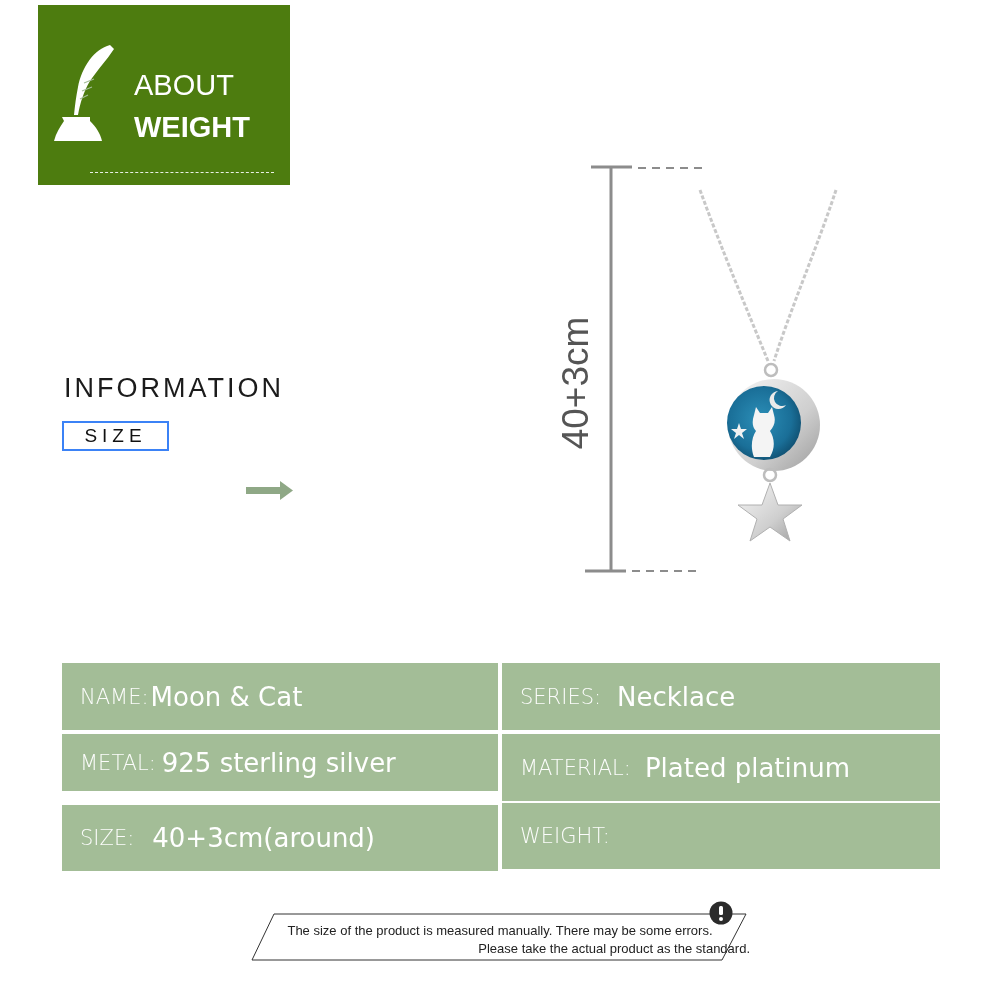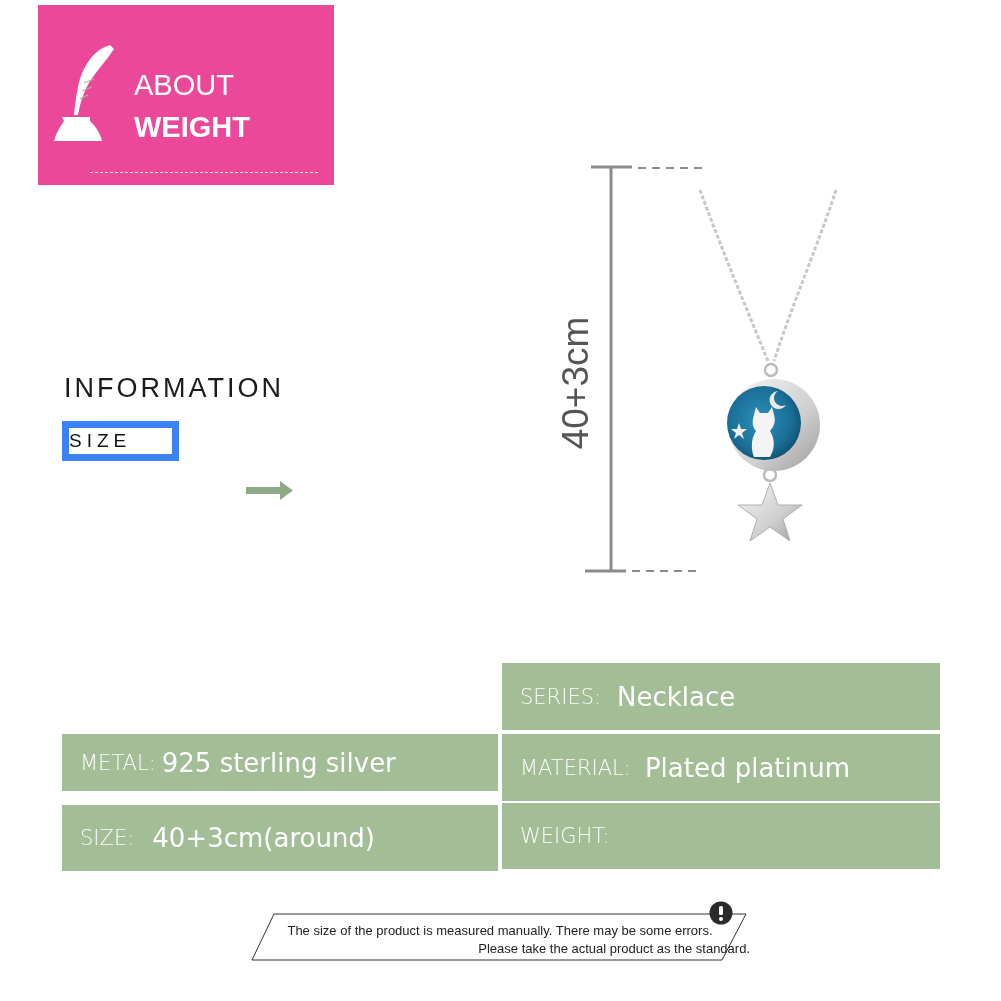--- a/index.html
+++ b/index.html
@@ -1,25 +1,25 @@
 <!DOCTYPE html>
 <html><head>
   <meta charset="utf-8">
   <style>
     html, body { margin:0; padding:0; background:#ffffff; }
     body { width:1001px; height:1001px; position:relative; overflow:hidden; font-family:"Liberation Sans", sans-serif; }
 
-    .about-box { position:absolute; left:38px; top:5px; width:296px; height:180px; background:#ec4899; }
+    .about-box { position:absolute; left:38px; top:5px; width:252px; height:180px; background:#4d7c0f; }
     .about-box .quill { position:absolute; left:16px; top:38px; width:66px; height:100px; }
     .about-box .t1 { position:absolute; left:96px; top:64px; color:#fff; font-size:29px; letter-spacing:0px; }
     .about-box .t2 { position:absolute; left:96px; top:106px; color:#fff; font-size:29px; font-weight:bold; }
     .about-box .dash { position:absolute; left:52px; right:16px; top:167px; border-top:1px dashed #e9f0e5; }
 
     .info-title { position:absolute; left:64px; top:373px; font-size:27px; letter-spacing:3px; color:#1b1b1b; }
-    .size-box { position:absolute; left:62px; top:421px; width:103px; height:26px; border:7px solid #3b82f6; line-height:26px; font-size:19px; letter-spacing:5px; color:#111; }
+    .size-box { position:absolute; left:62px; top:421px; width:103px; height:26px; border:2px solid #3b82f6; text-align:center; line-height:26px; font-size:19px; letter-spacing:5px; color:#111; }
     .arrow { position:absolute; left:246px; top:480px; width:48px; height:20px; }
 
     .measure { position:absolute; left:540px; top:155px; width:180px; height:430px; }
     .measure-label { position:absolute; left:546px; top:312px; width:60px; height:140px; }
     .measure-label span { position:absolute; left:-42px; top:50px; width:144px; text-align:center; transform:rotate(-90deg); font-size:37px; color:#555; white-space:nowrap; }
 
     .pendant { position:absolute; left:690px; top:185px; width:160px; height:400px; }
 
     .spec-table { position:absolute; left:62px; top:663px; width:878px; height:208px; }
     .cell { position:absolute; background:#a3bd97; color:#fff; box-sizing:border-box; padding-left:18px; display:flex; align-items:center; }
@@ -87,20 +87,24 @@
 
   <polygon points="49,238 51,244 57,244 52,248 54,254 49,250 44,254 46,248 41,244 47,244" fill="#f2f2f2"></polygon>
 
   <path d="M64 230 L66 222 L70 228 L78 228 L82 222 L84 230 C86 236 84 242 80 246 C84 252 86 262 80 272 L64 272 C60 262 62 252 66 246 C62 242 62 236 64 230 Z" fill="#f4f4f4"></path>
 
   <circle cx="80" cy="290" r="6" stroke="#bdbdbd" stroke-width="2.5" fill="none"></circle>
   <polygon points="80,298 88,320 112,320 93,334 100,356 80,342 60,356 67,334 48,320 72,320" fill="url(#silver)" stroke="#b0b0b0" stroke-width="1"></polygon>
 </svg>
 
 <div class="spec-table">
+  <div class="cell" style="left:0;top:0;width:436px;height:67px;">
+    <span class="k">NAME:</span>
+    <span class="v" style="margin-left:2px">Moon &amp; Cat</span>
+  </div>
   <div class="cell" style="left:440px;top:0;width:438px;height:67px;">
     <span class="k">SERIES:</span>
     <span class="v" style="margin-left:16px">Necklace</span>
   </div>
   <div class="cell" style="left:0;top:71px;width:436px;height:57px;">
     <span class="k">METAL:</span>
     <span class="v" style="margin-left:6px">925 sterling silver</span>
   </div>
   <div class="cell" style="left:440px;top:71px;width:438px;height:67px;">
     <span class="k">MATERIAL:</span>

